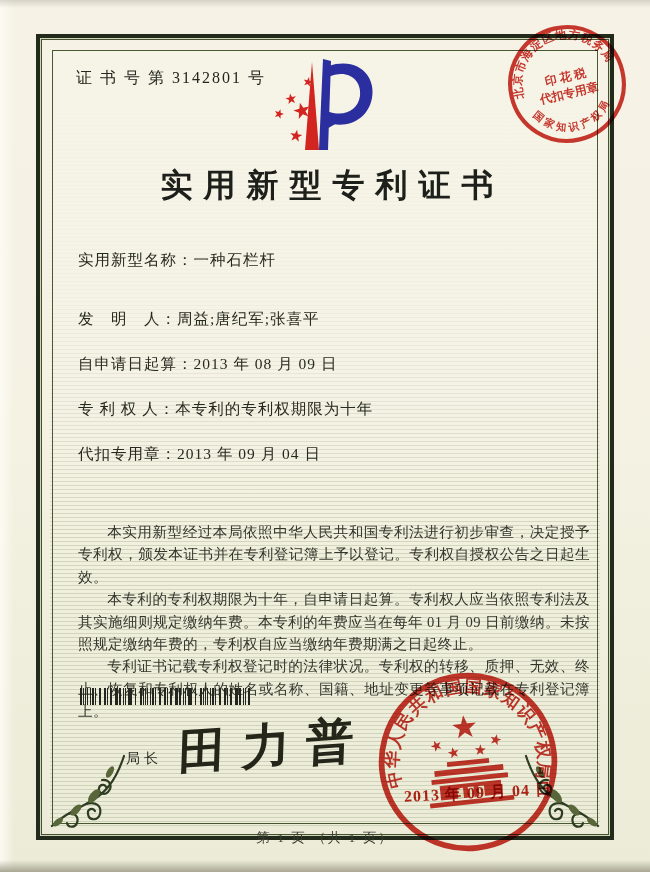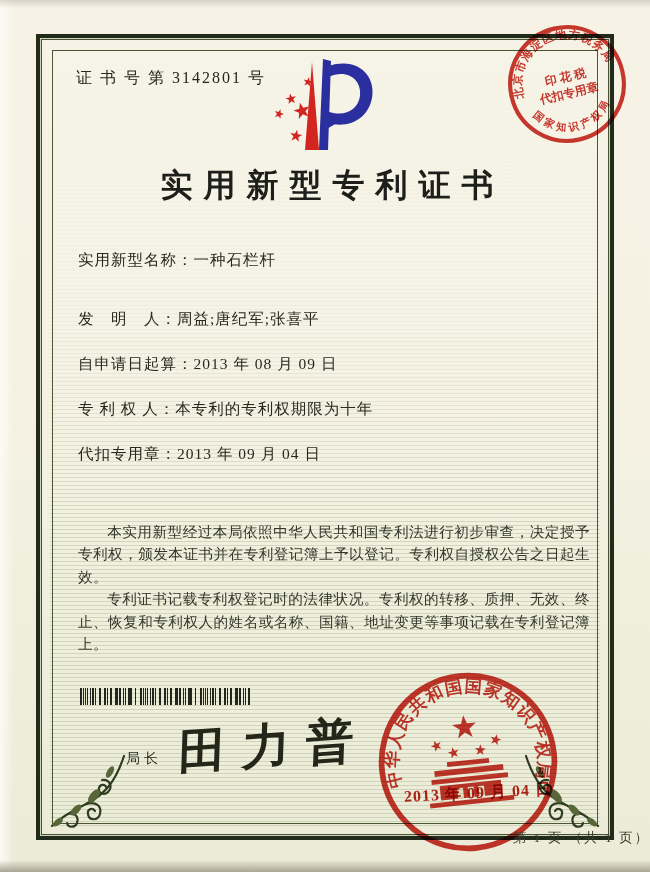--- a/index.html
+++ b/index.html
@@ -56,21 +56,21 @@
   
   .sign-title{position:absolute;left:126px;top:750px;font-size:14px;letter-spacing:4px;color:#2b2d24;}
   .sign-name{position:absolute;left:178px;top:714px;font-size:48px;font-weight:bold;
     letter-spacing:16px;color:#232619;transform:rotate(-4deg) skewX(-6deg);
     font-family:"DejaVu Serif",serif;}
   
   .office-seal{position:absolute;left:372px;top:666px;width:192px;height:192px;
     transform:rotate(-6deg);opacity:.93;mix-blend-mode:multiply;}
   .seal-date{position:absolute;left:404px;top:783px;font-size:16px;font-weight:bold;
     color:#c0251a;letter-spacing:1px;transform:rotate(-3deg);mix-blend-mode:multiply;}
-  .footer{position:absolute;left:0;right:0;bottom:25px;text-align:right;
+  .footer{position:absolute;left:0;right:0;bottom:25px;text-align:center;
     font-size:13.5px;letter-spacing:2px;color:#3a3c30;}
   .seal-red{fill:#c8281e;}
   .seal-stroke{stroke:#c8281e;fill:none;}
 </style>
 </head>
 <body>
 
 <div class="page">
 
   <div class="guilloche"></div>
@@ -161,20 +161,21 @@
     <div class="field-row">
       <span class="f-label">专 利 权 人：</span><span class="f-value">本专利的专利权期限为十年</span>
     </div>
     <div class="field-row">
       <span class="f-label">代扣专用章：</span><span class="f-value">2013 年 09 月 04 日</span>
     </div>
   </div>
 
   <div class="body-text">
     <p>本实用新型经过本局依照中华人民共和国专利法进行初步审查，决定授予专利权，颁发本证书并在专利登记簿上予以登记。专利权自授权公告之日起生效。</p>
+    <p>本专利的专利权期限为十年，自申请日起算。专利权人应当依照专利法及其实施细则规定缴纳年费。本专利的年费应当在每年 01 月 09 日前缴纳。未按照规定缴纳年费的，专利权自应当缴纳年费期满之日起终止。</p>
     <p>专利证书记载专利权登记时的法律状况。专利权的转移、质押、无效、终止、恢复和专利权人的姓名或名称、国籍、地址变更等事项记载在专利登记簿上。</p>
   </div>
 
   <div class="barcode"></div>
 
   <div class="sign-title">局长</div>
   <div class="sign-name">田力普</div>
 
   <svg class="office-seal" viewBox="0 0 200 200">
     <circle cx="100" cy="100" r="90" class="seal-stroke" stroke-width="6"></circle>

